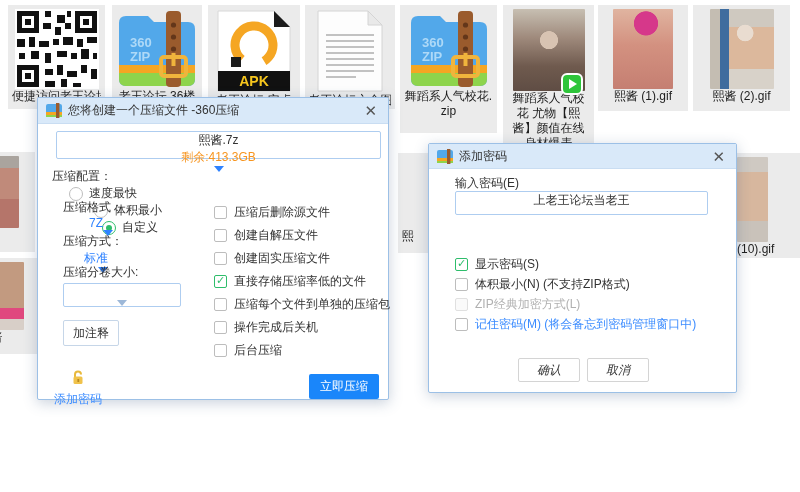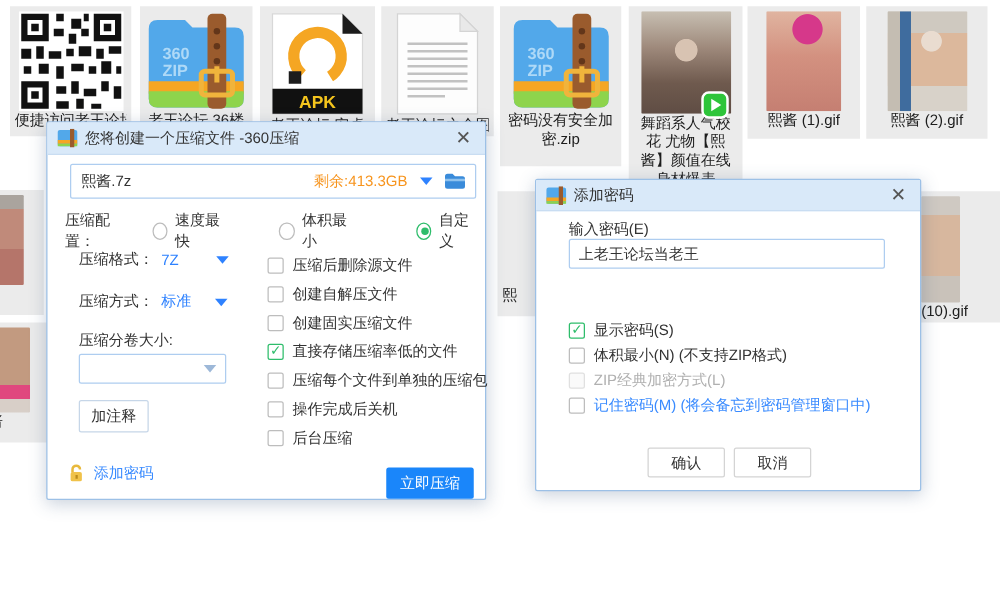--- a/index.html
+++ b/index.html
@@ -15,21 +15,21 @@
   .badge .play { width:0; height:0; border-left:8px solid #fff; border-top:5px solid transparent; border-bottom:5px solid transparent; margin-left:2px; }
 
   
   .dialog { position:absolute; background:#fff; border:1px solid #9cc0e6; box-shadow:0 3px 14px rgba(60,90,130,.28); border-radius:2px; }
   .titlebar { height:26px; background:#d9e9f9; display:flex; align-items:center; padding:0 8px; border-bottom:1px solid #c9ddf2; }
   .titlebar .title-text { font-size:12px; color:#333; margin-left:6px; flex:1; }
   .close { font-size:15px; color:#555; cursor:pointer; padding:0 3px; line-height:1; }
   .lbl { font-size:12px; color:#333; }
   .blue { color:#2e82ff; }
   .caret { width:0; height:0; border-left:5px solid transparent; border-right:5px solid transparent; border-top:6px solid #2e82ff; display:inline-block; }
-  .abs { position:absolute; }
+  .abs { position:absolute;flex-direction:column; }
 
   
   .field { border:1px solid #aecdf0; border-radius:2px; background:#fff; display:flex; align-items:center; font-size:12px; color:#333; }
 
   
   .cb-row { display:flex; align-items:center; gap:7px; cursor:pointer; }
   .cb { width:13px; height:13px; border:1px solid #bdbdbd; border-radius:2px; background:#fff; flex:0 0 13px; position:relative; }
   .cb.checked { border-color:#2ebd6b; }
   .cb.checked::after { content:"✓"; position:absolute; left:1px; top:-2px; font-size:11px; font-weight:bold; color:#2ebd6b; }
   .cb.disabled { border-color:#e0e0e0; background:#fafafa; }
@@ -37,21 +37,21 @@
   .cb-label.dim { color:#b0b0b0; }
   .cb-label.link { color:#3a8bff; }
 
   
   .radio { display:flex; align-items:center; gap:6px; }
   .rb { width:14px; height:14px; border:1px solid #bdbdbd; border-radius:50%; background:#fff; position:relative; }
   .rb.sel { border-color:#2ebd6b; }
   .rb.sel::after { content:""; position:absolute; left:3px; top:3px; width:6px; height:6px; border-radius:50%; background:#2ebd6b; }
 
   .btn { background:#fff; border:1px solid #c6d6e8; border-radius:2px; font-size:12px; color:#333; display:flex; align-items:center; justify-content:center; cursor:pointer; }
-  .btn.grey { border-color:#d4d4d4; }
+  .btn.grey { border-color:#d4d4d4;font-style:italic; }
   .btn.primary { background:#1a86fa; border:none; color:#fff; }
 
   .note { font-size:12px; color:#555; white-space:nowrap; }
   .note .link { color:#3a8bff; }
   .orange { color:#f7941d; }
 </style>
 </head>
 <body>
 
 <div id="screen">
@@ -171,21 +171,21 @@
         <text x="14" y="38" font-size="13" font-weight="bold" fill="#aed9f7">360</text>
         <text x="14" y="52" font-size="13" font-weight="bold" fill="#aed9f7">ZIP</text>
         <rect x="50" y="2" width="15" height="76" rx="4" fill="#9a5b2d"></rect>
         <circle cx="57.5" cy="16" r="2.6" fill="#63361a"></circle>
           <circle cx="57.5" cy="28" r="2.6" fill="#63361a"></circle>
           <circle cx="57.5" cy="40" r="2.6" fill="#63361a"></circle>
         <rect x="45" y="48" width="25" height="19" rx="3" fill="none" stroke="#f0b43c" stroke-width="4"></rect>
         <rect x="55.5" y="44" width="4" height="13" fill="#f0b43c"></rect>
       </svg>
     </div>
-    <div class="tile-label">密码没有安全加密.zip</div>
+    <div class="tile-label">舞蹈系人气校花.zip</div>
   </div>
 
   <div class="tile" style="left:503px;top:5px;width:91px;height:148px">
     <div class="icon-wrap">
       <div class="photo" style="width:72px;height:82px;background:
         radial-gradient(circle at 50% 38%, #d8c3b2 0 14%, transparent 15%),
         linear-gradient(180deg,#c7bfb2 0%,#9f8a7c 35%,#6f5a4e 70%,#5f4d44 100%);"></div>
       <div class="badge" style="right:2px;bottom:-4px">
           <div class="play"></div>
         </div>

